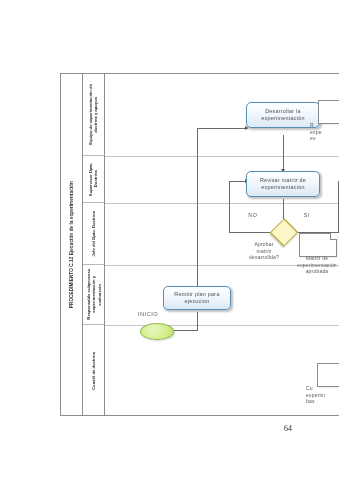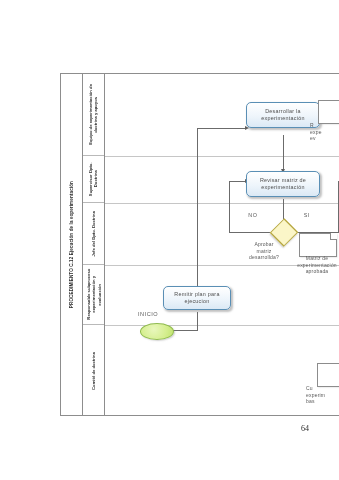--- a/index.html
+++ b/index.html
@@ -214,21 +214,21 @@
   }
   .arrow.right {
     border-top: 2.6px solid transparent;
     border-bottom: 2.6px solid transparent;
     border-left: 4px solid #5f5f5f;
   }
 
   
   #folio {
     position: absolute;
-    left: 301px;
+    left: 284px;
     top: 424px;
     font-size: 8px;
     color: #2b2b2b;
     font-family: "Liberation Serif", serif;
   }
 </style>
 </head>
 <body>
 
 <div id="page">

